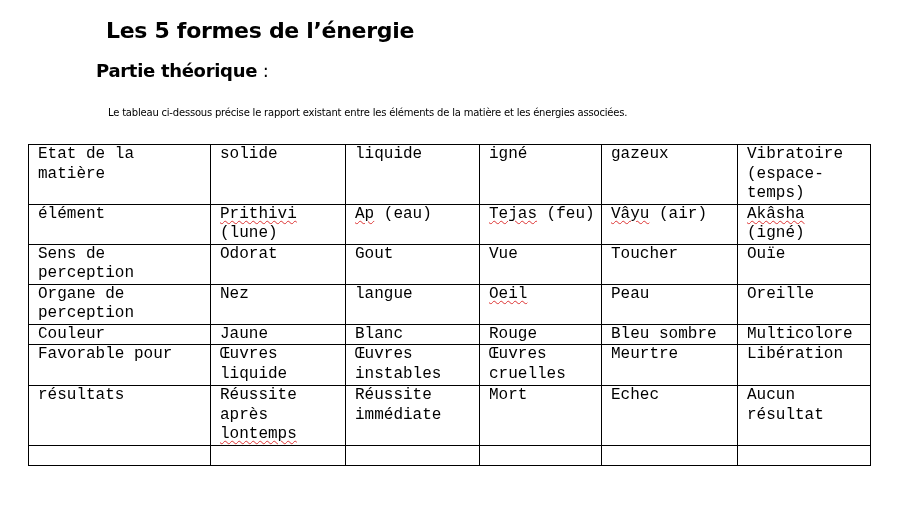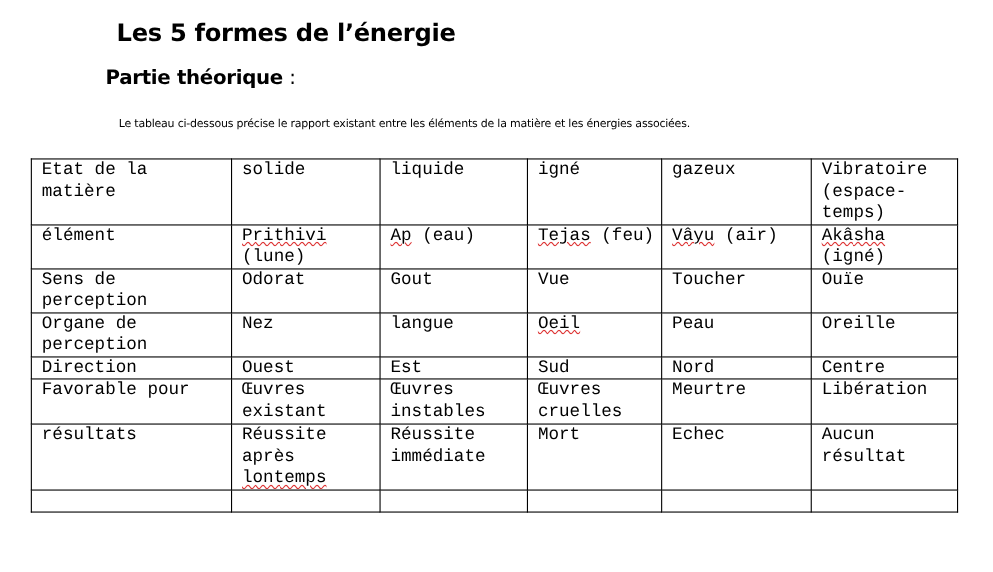--- a/index.html
+++ b/index.html
@@ -75,30 +75,30 @@
     </tr>
     <tr>
       <td>Organe de perception</td>
       <td>Nez</td>
       <td>langue</td>
       <td><span class="spell">Oeil</span></td>
       <td>Peau</td>
       <td>Oreille</td>
     </tr>
     <tr>
-      <td>Direction</td>
-      <td>Ouest</td>
-      <td>Est</td>
-      <td>Sud</td>
-      <td>Nord</td>
-      <td>Centre</td>
+      <td>Couleur</td>
+      <td>Jaune</td>
+      <td>Blanc</td>
+      <td>Rouge</td>
+      <td>Bleu sombre</td>
+      <td>Multicolore</td>
     </tr>
     <tr style="height:41px">
       <td>Favorable pour</td>
-      <td>Œuvres existant</td>
+      <td>Œuvres liquide</td>
       <td>Œuvres instables</td>
       <td>Œuvres cruelles</td>
       <td>Meurtre</td>
       <td>Libération</td>
     </tr>
     <tr style="height:58px">
       <td>résultats</td>
       <td><span>Réussite après</span> <span class="spell">lontemps</span></td>
       <td>Réussite immédiate</td>
       <td>Mort</td>

